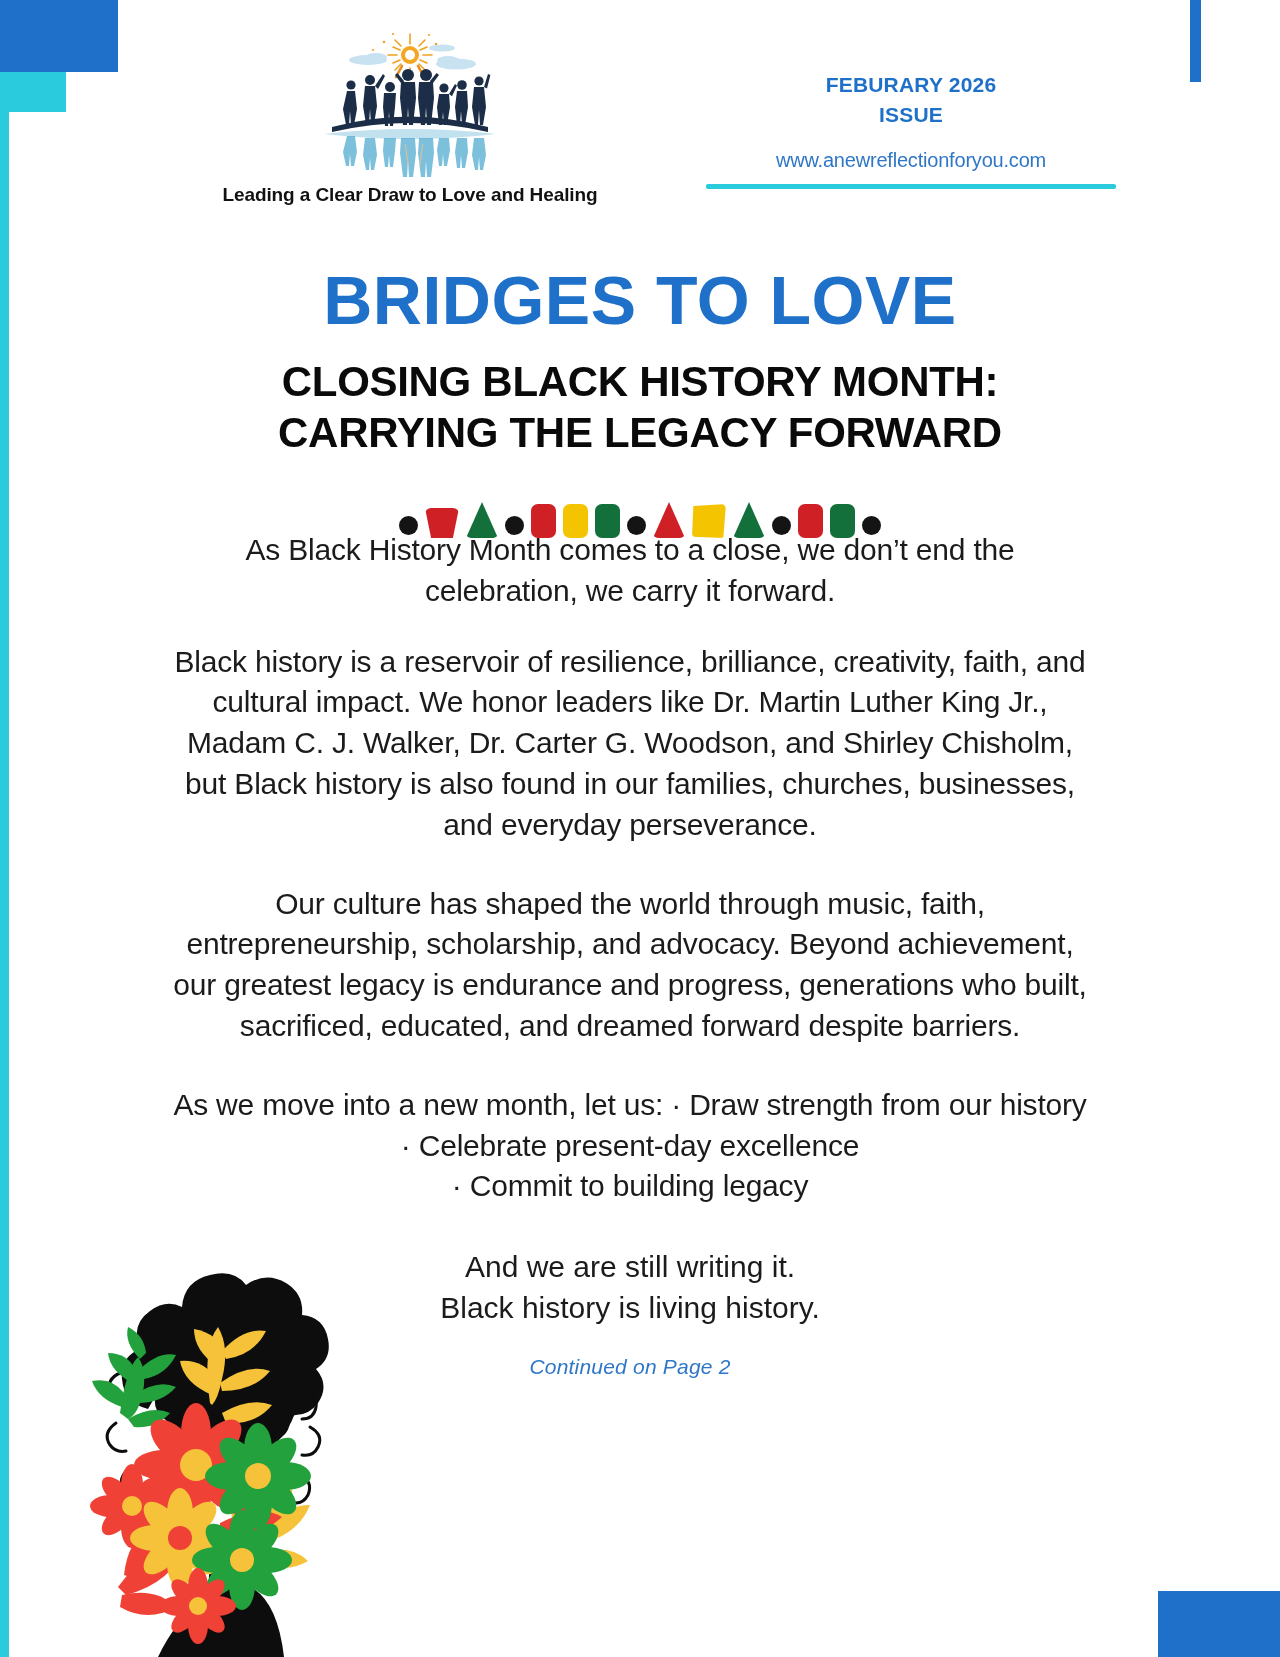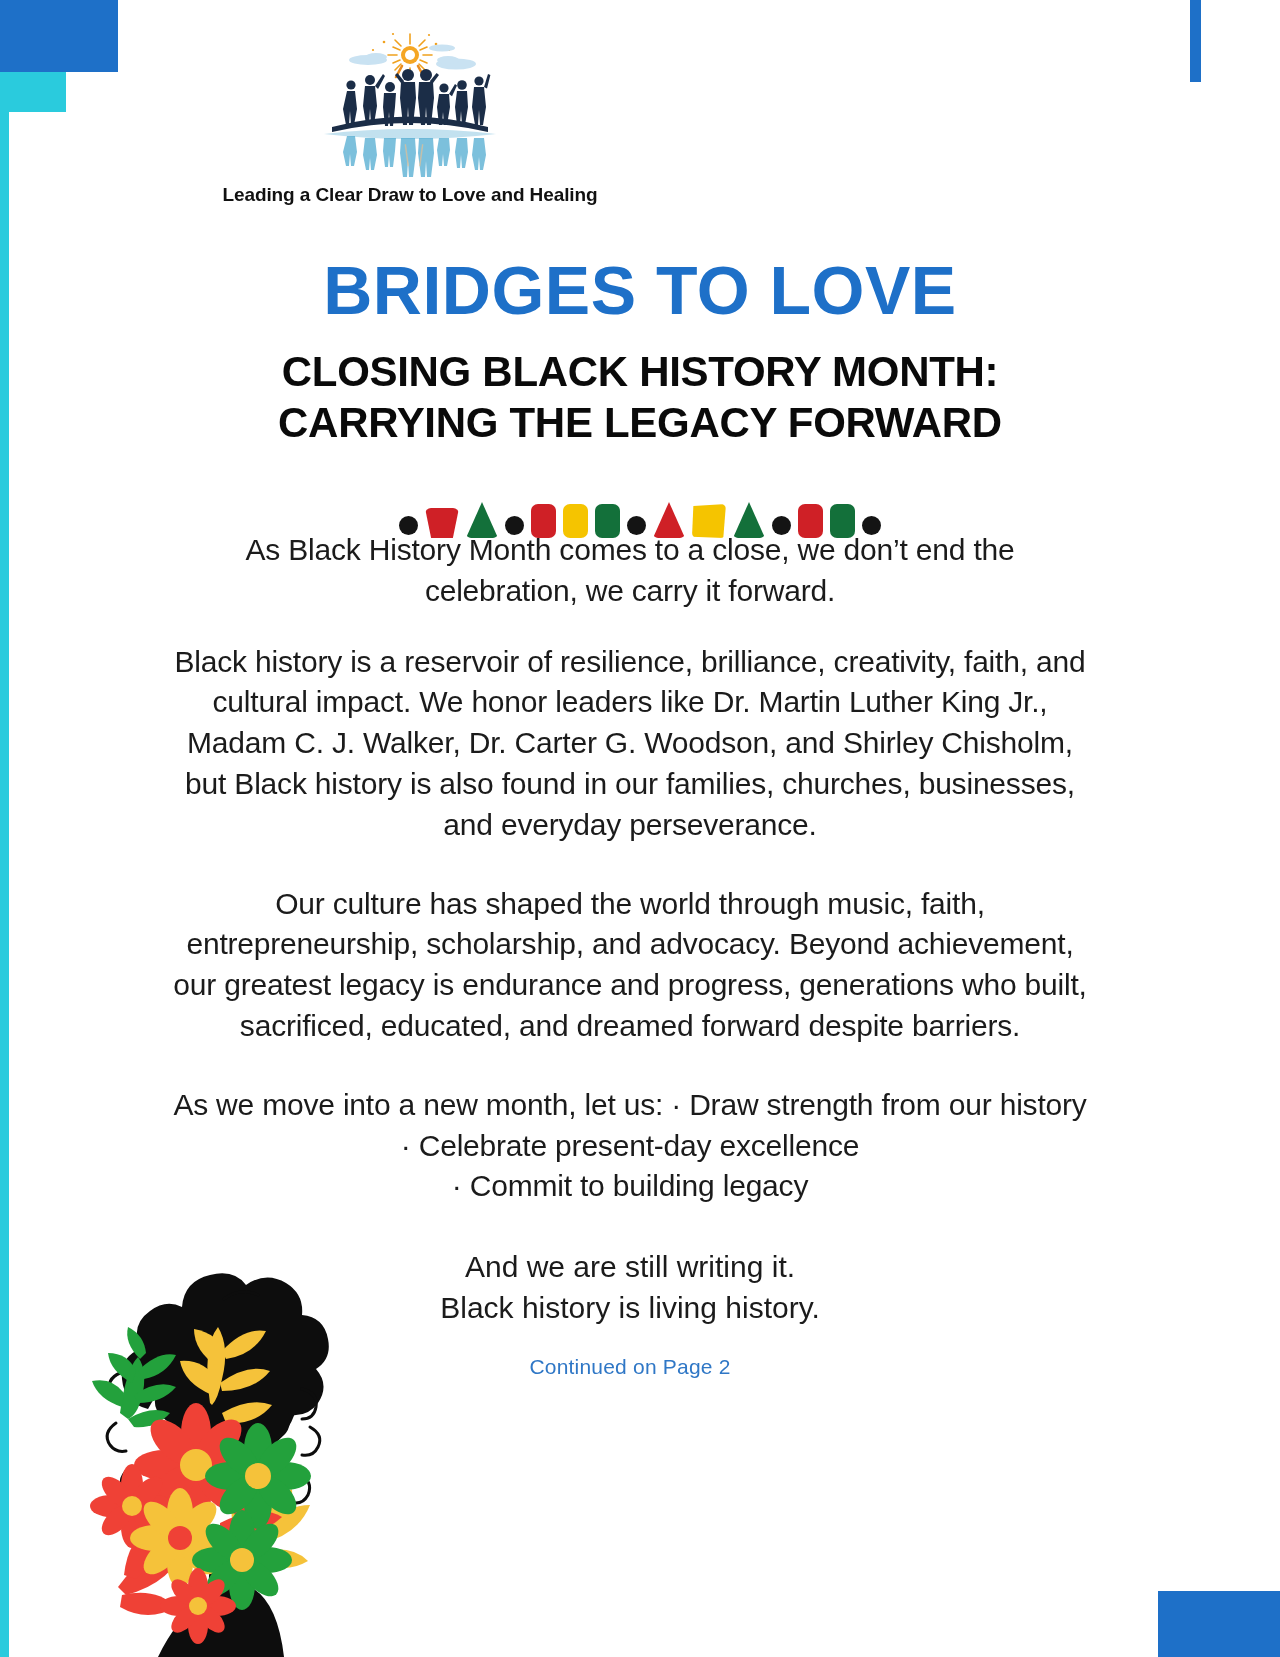--- a/index.html
+++ b/index.html
@@ -121,21 +121,21 @@
     margin-top: 12px;
     width: 410px;
     height: 5px;
     background: #2acbdd;
     border-radius: 2px;
   }
 
   
   .masthead {
     position: absolute;
-    left: 0; top: 256px;
+    left: 0; top: 266px;
     width: 1280px;
     text-align: center;
   }
   .masthead-title {
     font-weight: bold;
     font-size: 68px;
     line-height: 1.0;
     color: #1e70c8;
     letter-spacing: 0.5px;
   }
@@ -204,20 +204,21 @@
   .para.spaced-top { margin-top: 38px; }
 
   .closing {
     margin-top: 40px;
     font-size: 30px;
     line-height: 1.36;
   }
   .continued {
     margin-top: 26px;
     font-size: 21px;
+    font-style: italic;
     color: #2f77c6;
     letter-spacing: 0.2px;
   }
 
   
   .silhouette {
     position: absolute;
     left: 62px;
     bottom: 0px;
     width: 310px;
@@ -321,20 +322,26 @@
           <path d="M164 110 h10 l2 17 -3 15 h-3 l-1-13 -1 13 h-3 l-3-15 z"></path>
         </g>
         <g fill="#f5c089" opacity="0.6">
           <path d="M96 116 l3 22 -1.4 0.4 -3-22z"></path>
           <path d="M112 116 l-3 22 1.4 0.4 3-22z"></path>
         </g>
       </svg>
       <div class="logo-tagline">Leading a Clear Draw to Love and Healing</div>
     </div>
 
+    <div class="issue-block">
+      <div class="issue-line">FEBURARY 2026</div>
+      <div class="issue-line">ISSUE</div>
+      <div class="issue-url">www.anewreflectionforyou.com</div>
+      <div class="issue-rule"></div>
+    </div>
   </div>
 
   <div class="masthead">
     <div class="masthead-title">BRIDGES TO LOVE</div>
     <div class="masthead-sub">
       <div>CLOSING BLACK HISTORY MONTH:</div>
       <div>CARRYING THE LEGACY FORWARD</div>
     </div>
   </div>
 

